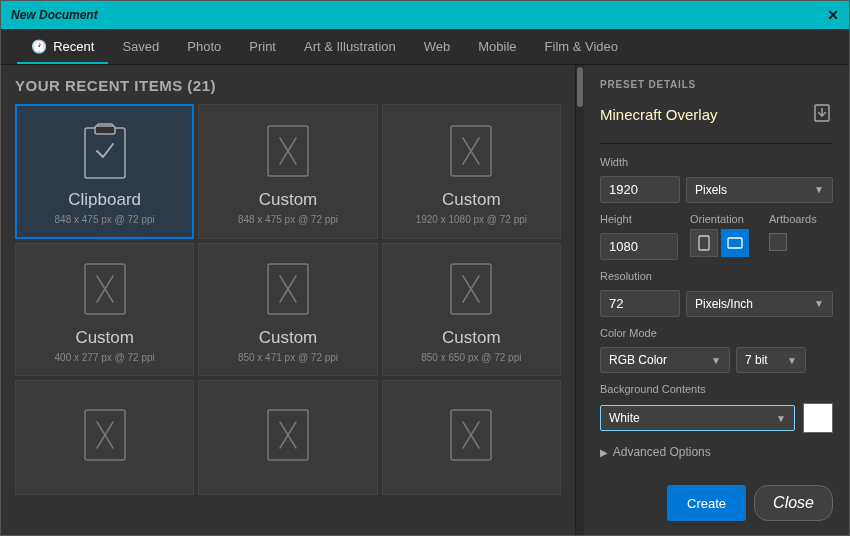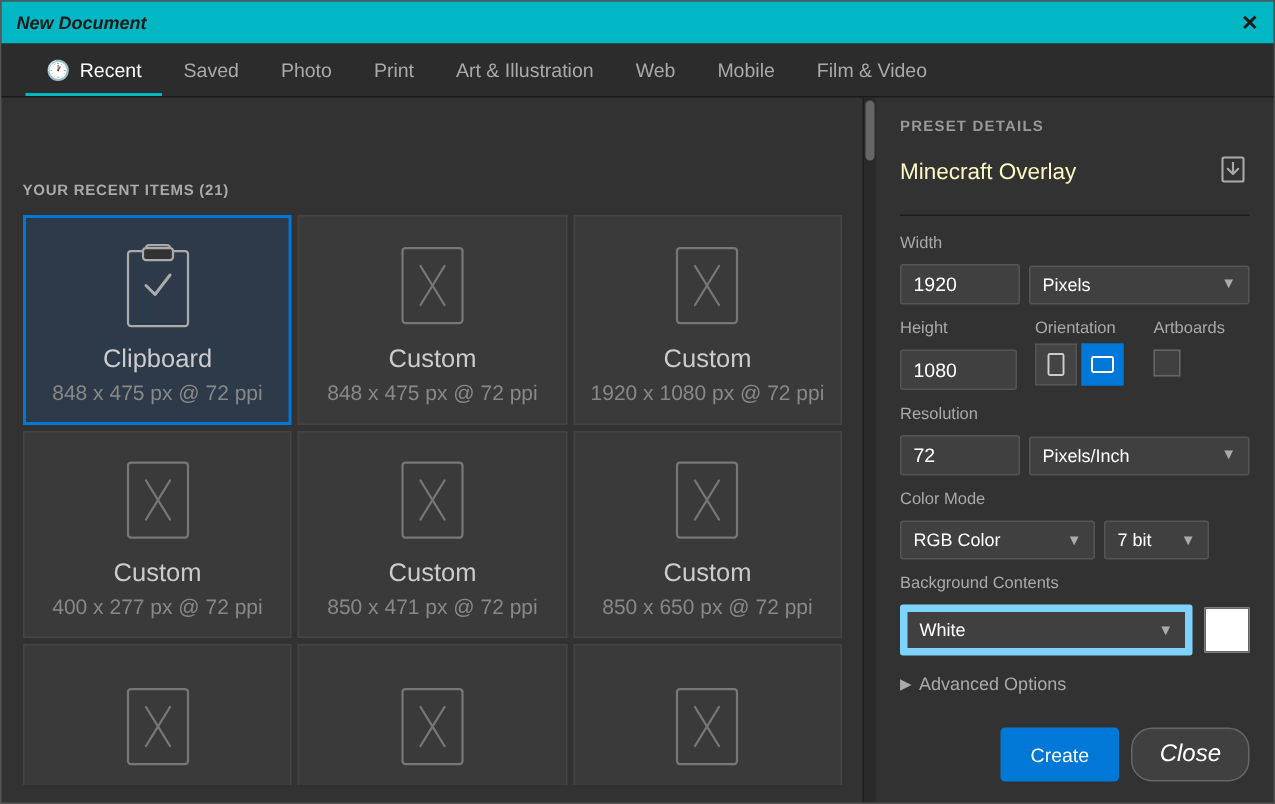--- a/index.html
+++ b/index.html
@@ -88,26 +88,25 @@
     .left-panel {
       flex: 1;
       display: flex;
       flex-direction: column;
       overflow: hidden;
       padding: 12px 14px;
       border-right: 1px solid #1e1e1e;
     }
 
     .recent-header {
-      font-size: 10px;
+      font-size: 15px;
       color: #aaa;
       letter-spacing: 0.5px;
       margin-bottom: 10px;
       font-weight: 600;
-      margin-top: 45px;
     }
 
     .items-scroll {
       flex: 1;
       overflow-y: auto;
       overflow-x: hidden;
     }
 
     .items-scroll::-webkit-scrollbar {
       width: 6px;
@@ -151,21 +150,21 @@
     }
 
     .item-label {
       font-size: 17px;
       color: #ccc;
       text-align: center;
       line-height: 1.4;
     }
 
     .item-sub {
-      font-size: 14px;
+      font-size: 10px;
       color: #888;
       text-align: left;
       margin-top: 2px;
     }
 
     .scrollbar-track {
       width: 8px;
       background: #2a2a2a;
       display: flex;
       flex-direction: column;
@@ -344,21 +343,21 @@
     }
 
     .bg-contents-row {
       display: flex;
       gap: 8px;
       align-items: center;
     }
 
     .bg-dropdown {
       background: #404040;
-      border: 5px solid #7dd3fc;
+      border: 1px solid #7dd3fc;
       color: #fff;
       padding: 5px 8px;
       font-size: 12px;
       border-radius: 2px;
       cursor: pointer;
       display: flex;
       align-items: center;
       justify-content: space-between;
       flex: 1;
     }

